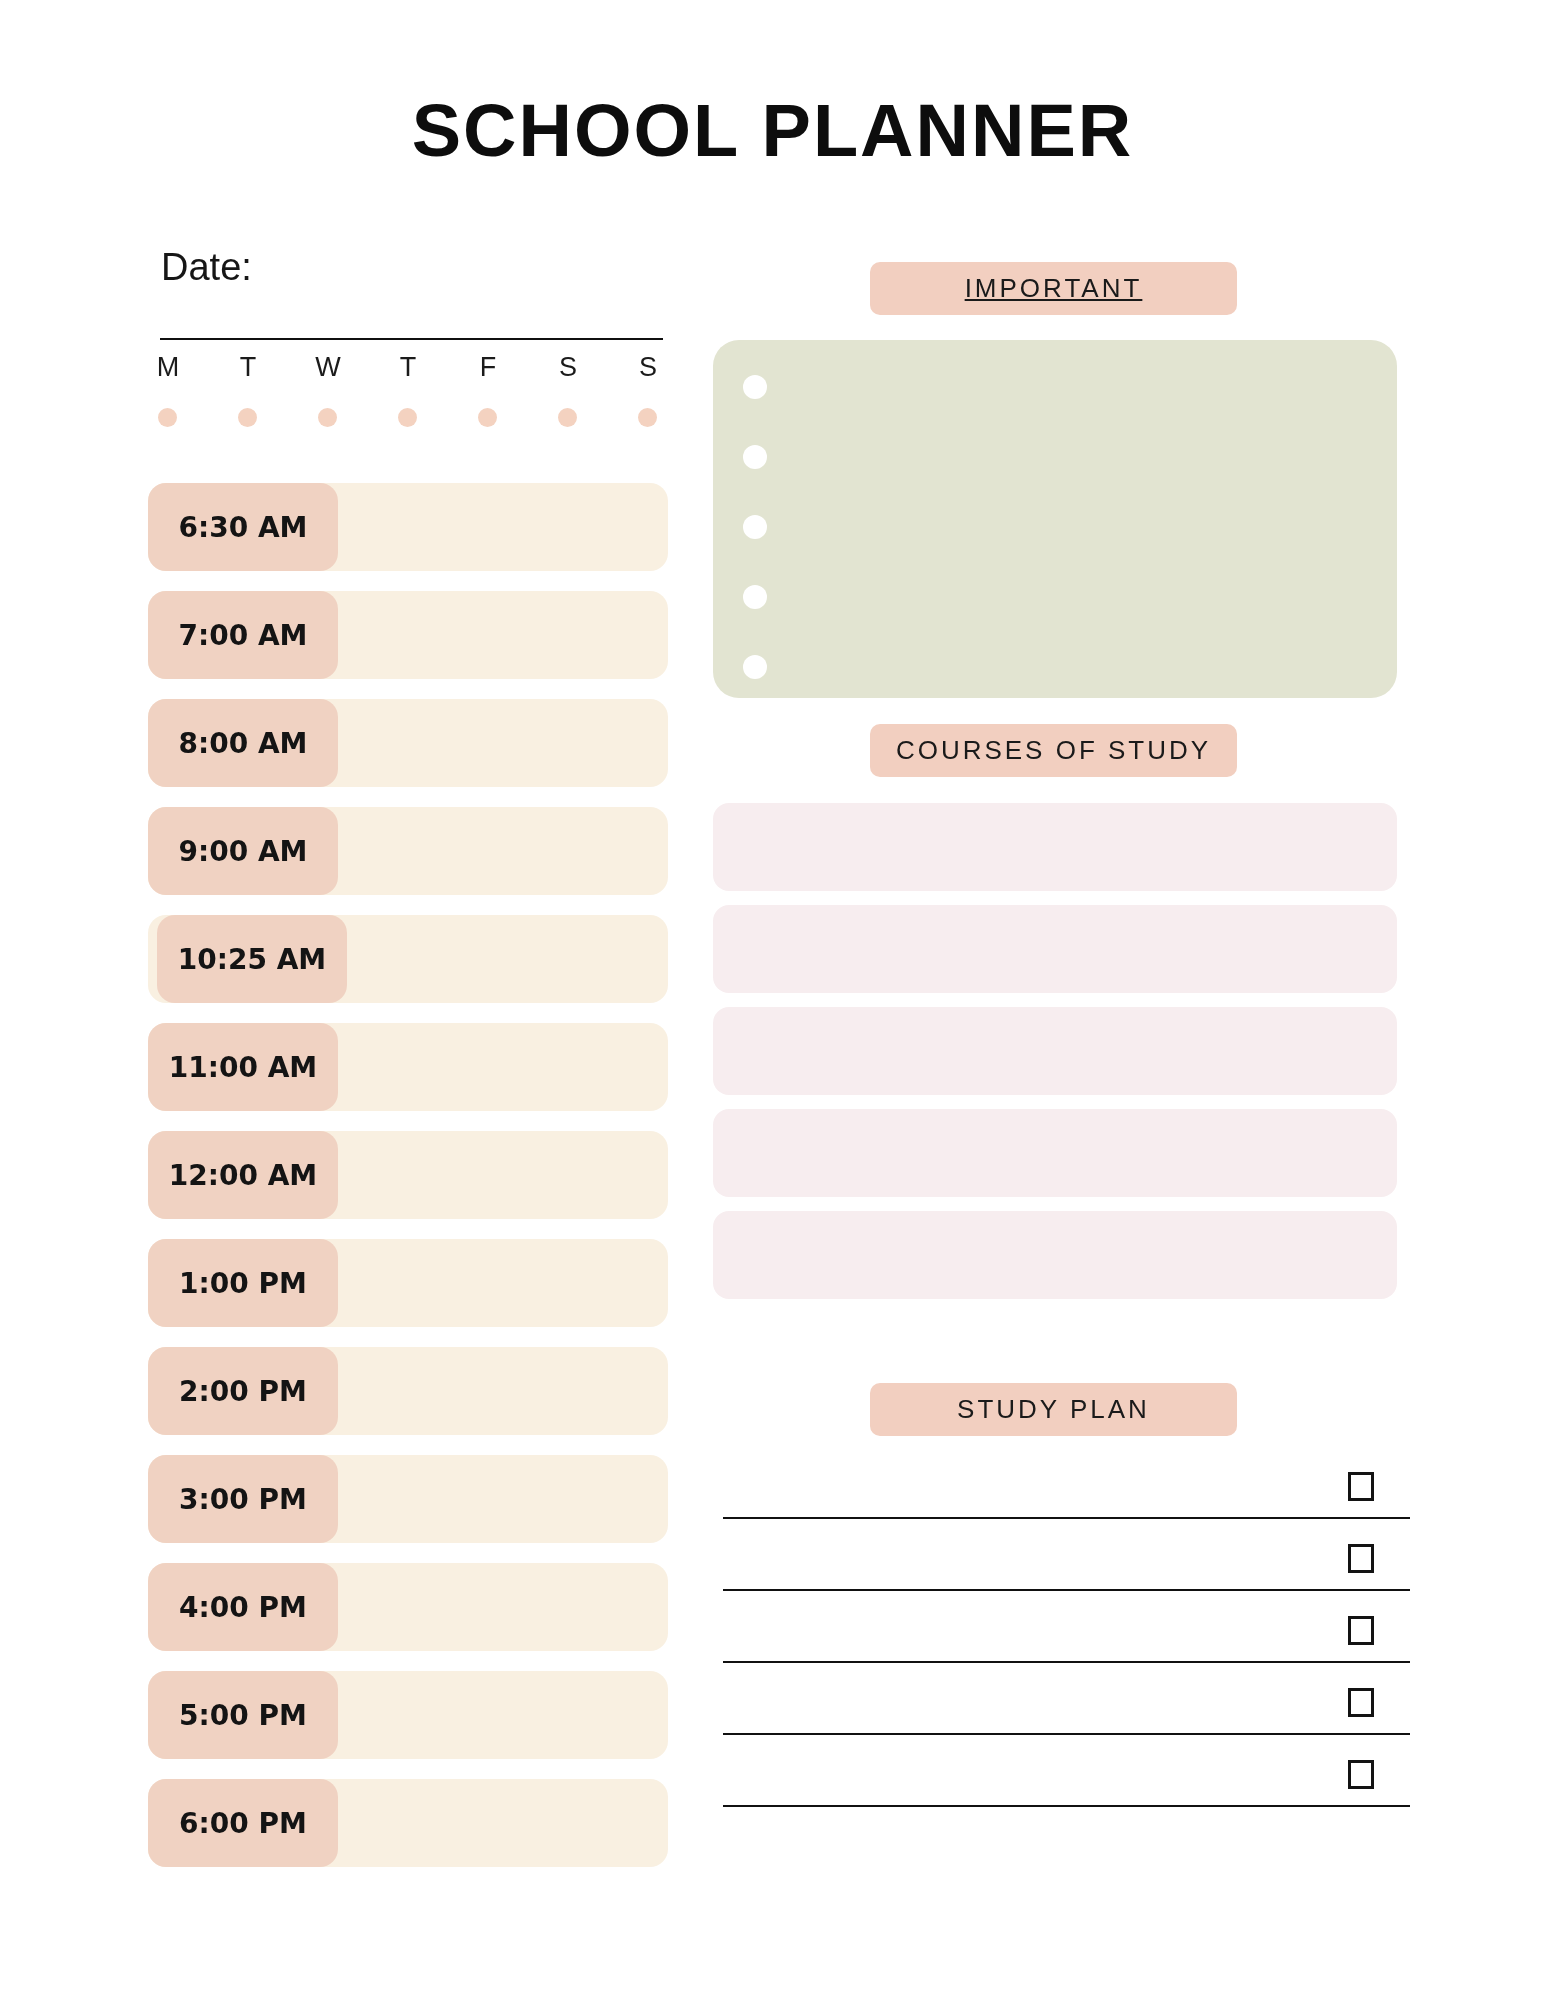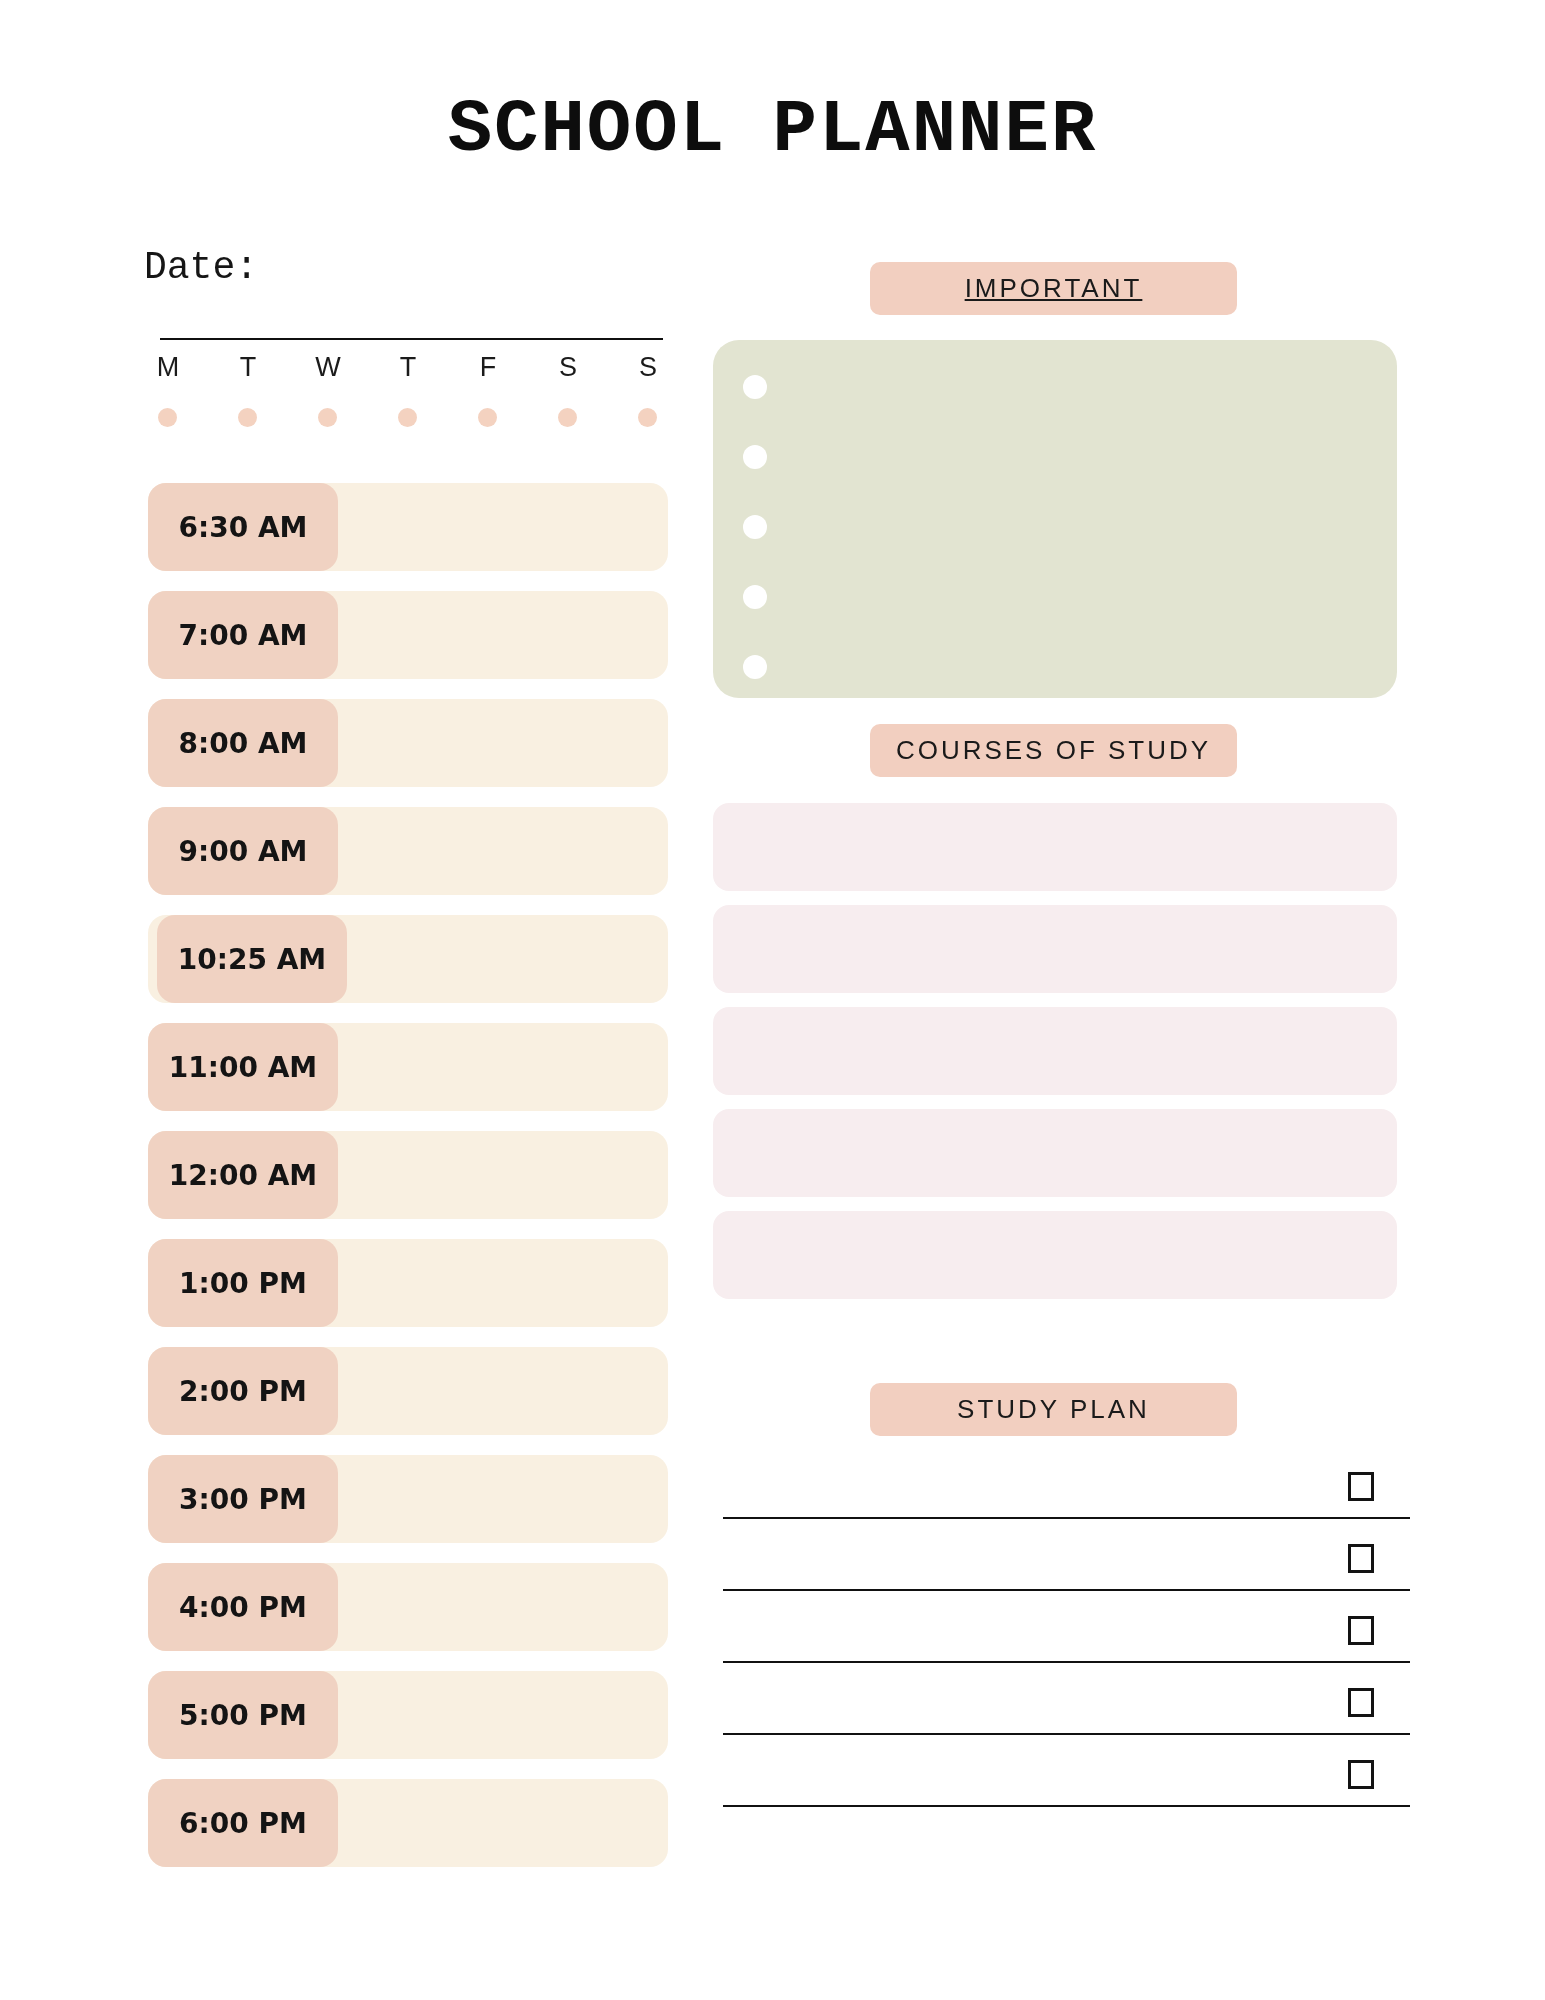--- a/index.html
+++ b/index.html
@@ -2,24 +2,24 @@
 <html style="--pink-label: #f0d2c2; --pink-badge: #f2cfc0; --cream-row: #f9f0e1; --green-box: #e2e4d1; --course-row: #f7edef; --dot: #f4d2c0;"><head>
 <meta charset="utf-8">
 <style>
   html,body{margin:0;padding:0;background:#ffffff;}
   .page{
     position:relative;width:1545px;height:2000px;background:#ffffff;
     font-family:"Liberation Sans",sans-serif;overflow:hidden;
   }
   .title{
     position:absolute;top:88px;left:0;width:100%;margin:0;text-align:center;
-    font-family:Liberation Mono, monospace;font-weight:900;font-size:74px;
+    font-family:Liberation Sans, sans-serif;font-weight:900;font-size:74px;
     letter-spacing:2px;color:#0d0d0d;
   }
-  .date-label{position:absolute;left:144px;top:246px;font-size:38px;color:#161616;font-family:Liberation Mono, monospace;}
+  .date-label{position:absolute;left:161px;top:246px;font-size:38px;color:#161616;}
   .date-line{position:absolute;left:160px;top:338px;width:503px;height:0;border-top:2px solid #101010;}
 
   .day-letter{
     position:absolute;top:352px;width:60px;margin-left:-30px;text-align:center;
     font-size:27px;color:#1b1b1b;
   }
   .day-dot{
     position:absolute;top:408px;width:19px;height:19px;margin-left:-10px;
     border-radius:50%;background:var(--dot);
   }

